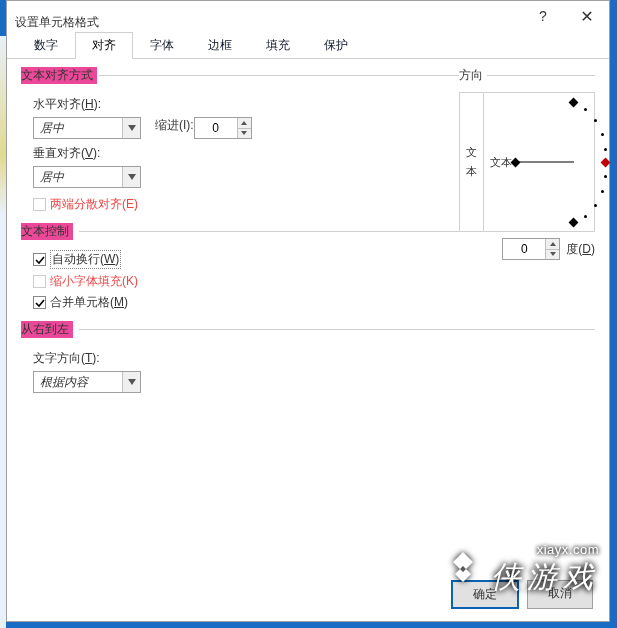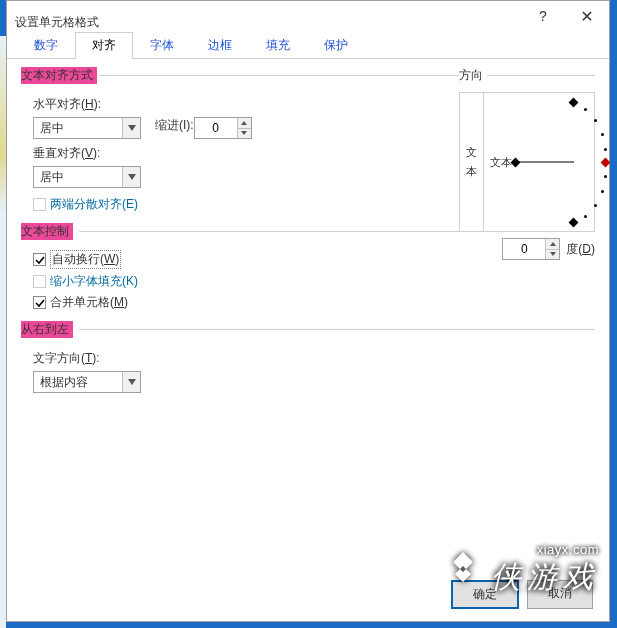--- a/index.html
+++ b/index.html
@@ -4,49 +4,49 @@
 <style>
   * { box-sizing: border-box; font-family: "Microsoft YaHei", "SimSun", Arial, sans-serif; }
   body { margin: 0; background: #1a6bc4; width: 617px; height: 628px; overflow: hidden; }
   .window { position: absolute; left: 6px; top: 0; width: 604px; height: 622px; background: #fff; border: 1px solid #a0a0a0; display: flex; flex-direction: column; }
   .titlebar { height: 30px; display: flex; align-items: flex-end; padding: 0 0 0 8px; font-size: 12px; color: #333; }
   .titlebar .spacer { flex: 1; }
   .titlebar .btn { width: 44px; height: 30px; display: flex; align-items: center; justify-content: center; font-size: 14px; color: #333; }
   .titlebar .btn.close { font-size: 16px; }
 
   .tabs { display: flex; padding: 0 10px; border-bottom: 1px solid #d0d0d0; height: 28px; position: relative; top: 0; }
-  .tab { padding: 4px 16px; font-size: 12px; color: #1d4ed8; border: 1px solid transparent; border-bottom: none; position: relative; top: 1px; }
+  .tab { padding: 4px 16px; font-size: 12px; color: #0f172a; border: 1px solid transparent; border-bottom: none; position: relative; top: 1px; }
   .tab.active { border-color: #d0d0d0; background: #fff; color: #000; }
 
   .content { flex: 1; padding: 8px 14px 10px 14px; position: relative; font-size: 12px; color: #333; }
 
   .groupbox { border: none; padding: 0; margin: 0 0 10px 0; position: relative; }
   .groupbox > .legend { font-size: 12px; color: #333; background: #ec4899; display: inline-block; padding-right: 4px; position: relative; }
   .groupbox > .line { border-top: 1px solid #d0d0d0; position: absolute; right: 0; top: 8px; z-index: 0; }
   .groupbox > .legend { z-index: 1; position: relative; }
   .groupbox .body { padding: 6px 0 0 12px; }
 
   .field-label { font-size: 12px; margin: 6px 0 4px 0; }
   .under { text-decoration: underline; }
 
-  .combo { display: inline-flex; border: 1px solid #a0a0a0; height: 22px; background: #fff; align-items: stretch; }
+  .combo { display: inline-flex; border: 1px solid #a0a0a0; height: 22px; background: #fff; align-items: stretch; font-style: italic; }
   .combo .val { padding: 2px 6px; font-size: 12px; min-width: 88px; display: flex; align-items: center; }
   .combo .arrow { width: 18px; border-left: 1px solid #c0c0c0; display:flex; align-items:center; justify-content:center; background:#f0f0f0; }
   .combo .arrow svg { width:8px; height:6px; }
 
   .spinner { display: inline-flex; border: 1px solid #a0a0a0; height: 22px; background: #fff; }
   .spinner input { border: none; width: 42px; text-align: center; font-size: 12px; padding: 0 4px; outline: none; }
   .spinner .spin { width: 14px; display:flex; flex-direction:column; border-left:1px solid #c0c0c0; }
   .spinner .spin div { flex:1; display:flex; align-items:center; justify-content:center; background:#f0f0f0; }
   .spinner .spin div:first-child { border-bottom:1px solid #c0c0c0; }
   .spinner .spin svg { width:6px; height:4px; }
 
   .cbx { display:flex; align-items:center; gap:4px; margin: 4px 0; font-size:12px; }
   .cbx .box { width:13px; height:13px; border:1px solid #888; display:flex; align-items:center; justify-content:center; background:#fff; }
-  .cbx.disabled { color:#0369a1; }
+  .cbx.disabled { color:#ef4444; }
   .cbx.disabled .box { border-color:#ccc; }
   .cbx .check { width:10px; height:10px; }
 
   .orient-panel { position:absolute; right:14px; top:8px; width:136px; }
   .orient-panel .legend { font-size:12px; background:#fff; padding-right:4px; position:relative; z-index:1; }
   .orient-panel .gline { border-top:1px solid #d0d0d0; position:absolute; top:8px; right:0; left:34px; }
   .orient-box { margin-top:8px; border:1px solid #d0d0d0; height:140px; display:flex; }
   .vlabel { width:24px; border-right:1px solid #d0d0d0; display:flex; flex-direction:column; align-items:center; justify-content:center; font-size:11px; gap:4px; }
   .dial { flex:1; position:relative; }
   .dial .center-label { position:absolute; left:6px; top:50%; transform:translateY(-50%); font-size:11px; }

